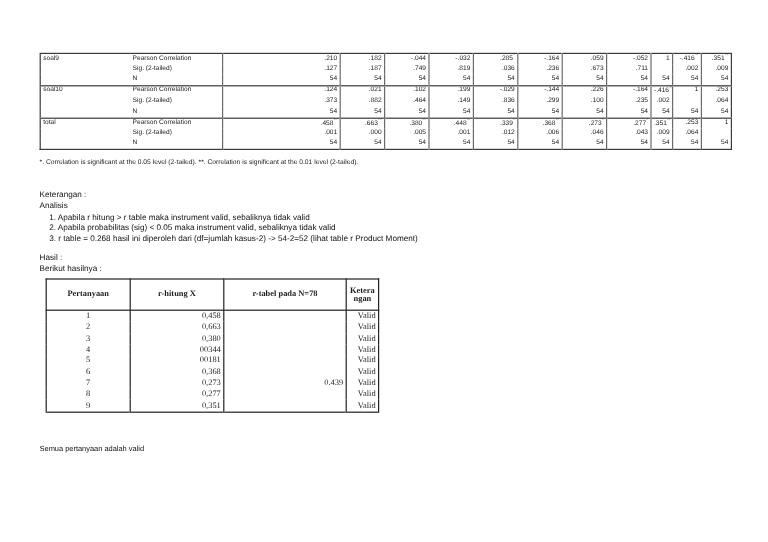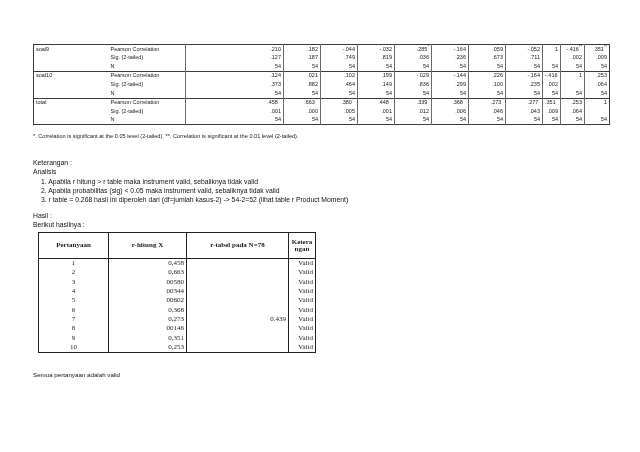--- a/index.html
+++ b/index.html
@@ -257,63 +257,57 @@
           <td class="c-l">Valid</td>
         </tr>
         <tr>
           <td class="c-no">2</td>
           <td class="c-l">0,663</td>
           <td class="c-l"></td>
           <td class="c-l">Valid</td>
         </tr>
         <tr>
           <td class="c-no">3</td>
-          <td class="c-l">00580</td>
+          <td class="c-l">0,380</td>
           <td class="c-l"></td>
           <td class="c-l">Valid</td>
         </tr>
         <tr>
           <td class="c-no">4</td>
           <td class="c-l">00344</td>
           <td class="c-l"></td>
           <td class="c-l">Valid</td>
         </tr>
         <tr>
           <td class="c-no">5</td>
-          <td class="c-l">00602</td>
+          <td class="c-l">00181</td>
           <td class="c-l"></td>
           <td class="c-l">Valid</td>
         </tr>
         <tr>
           <td class="c-no">6</td>
           <td class="c-l">0,368</td>
           <td class="c-l"></td>
           <td class="c-l">Valid</td>
         </tr>
         <tr>
           <td class="c-no">7</td>
           <td class="c-l">0,273</td>
           <td class="c-l">0.439</td>
           <td class="c-l">Valid</td>
         </tr>
         <tr>
           <td class="c-no">8</td>
-          <td class="c-l">00146</td>
+          <td class="c-l">0,277</td>
           <td class="c-l"></td>
           <td class="c-l">Valid</td>
         </tr>
         <tr>
           <td class="c-no">9</td>
           <td class="c-l">0,351</td>
-          <td class="c-l"></td>
-          <td class="c-l">Valid</td>
-        </tr>
-        <tr>
-          <td class="c-no">10</td>
-          <td class="c-l">0,253</td>
           <td class="c-l"></td>
           <td class="c-l">Valid</td>
         </tr>
       </tbody>
   </table>
 </div>
 
 <div class="footer-note">Semua pertanyaan adalah valid</div>
 
 </body></html>

